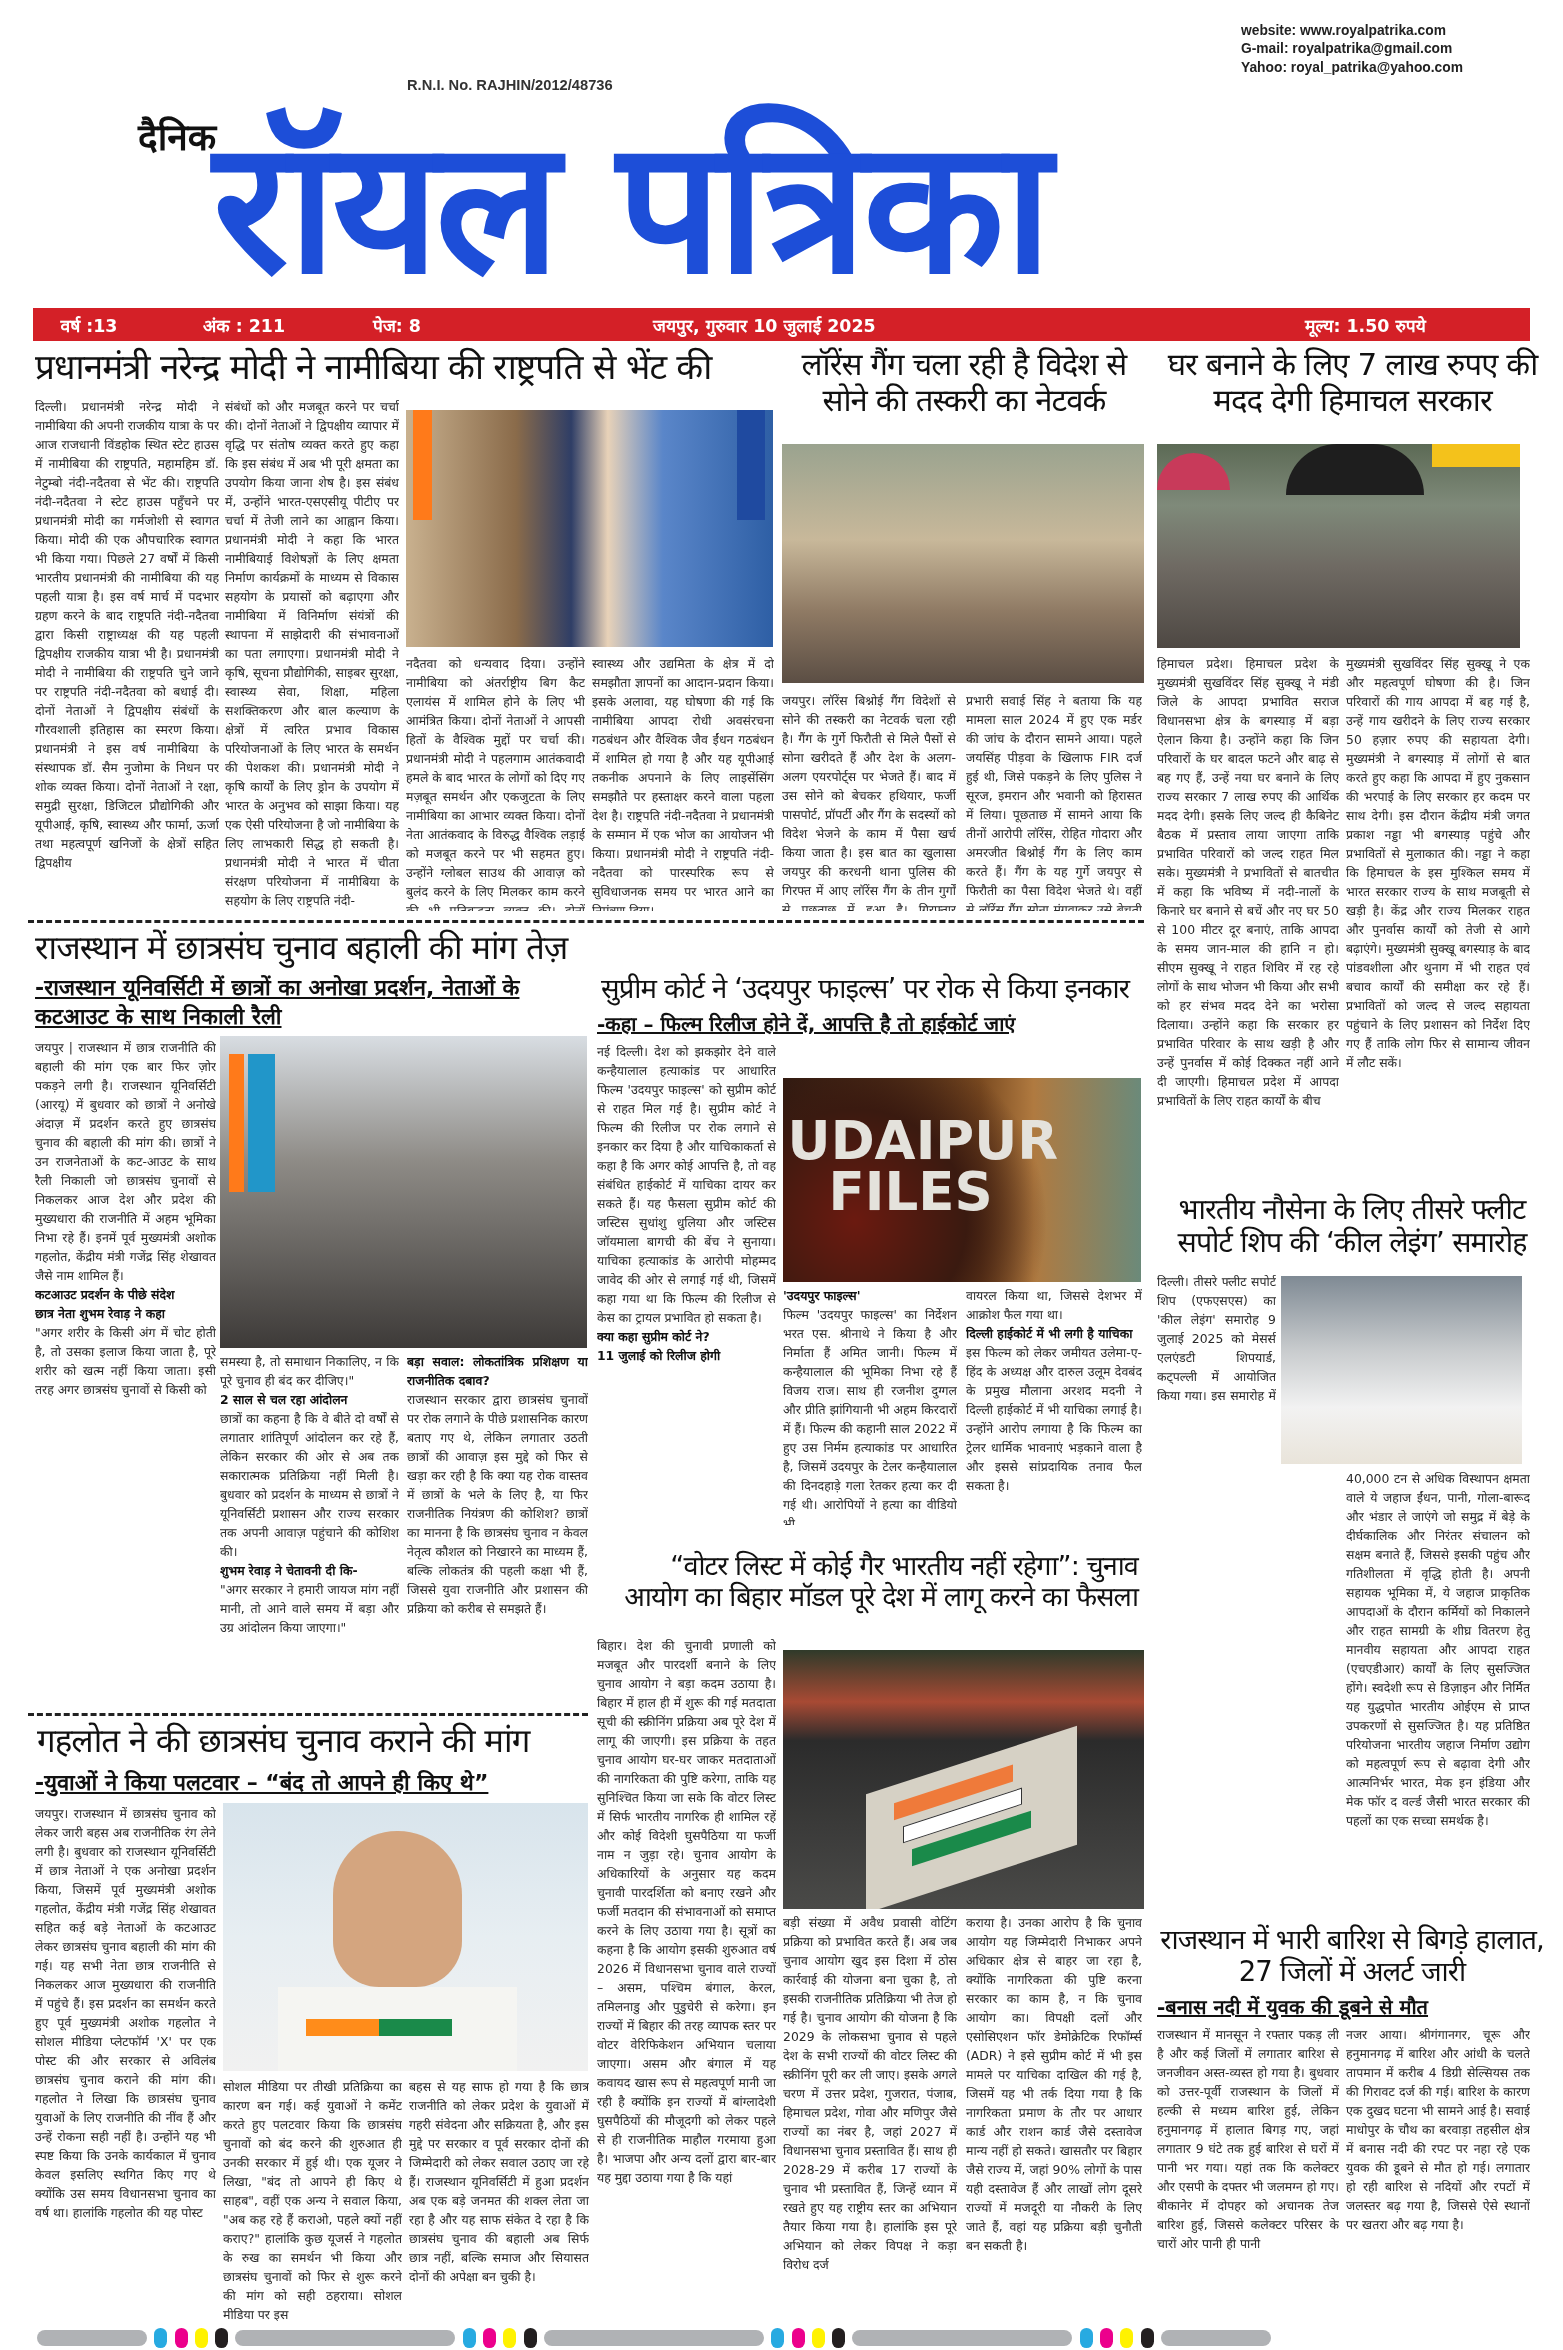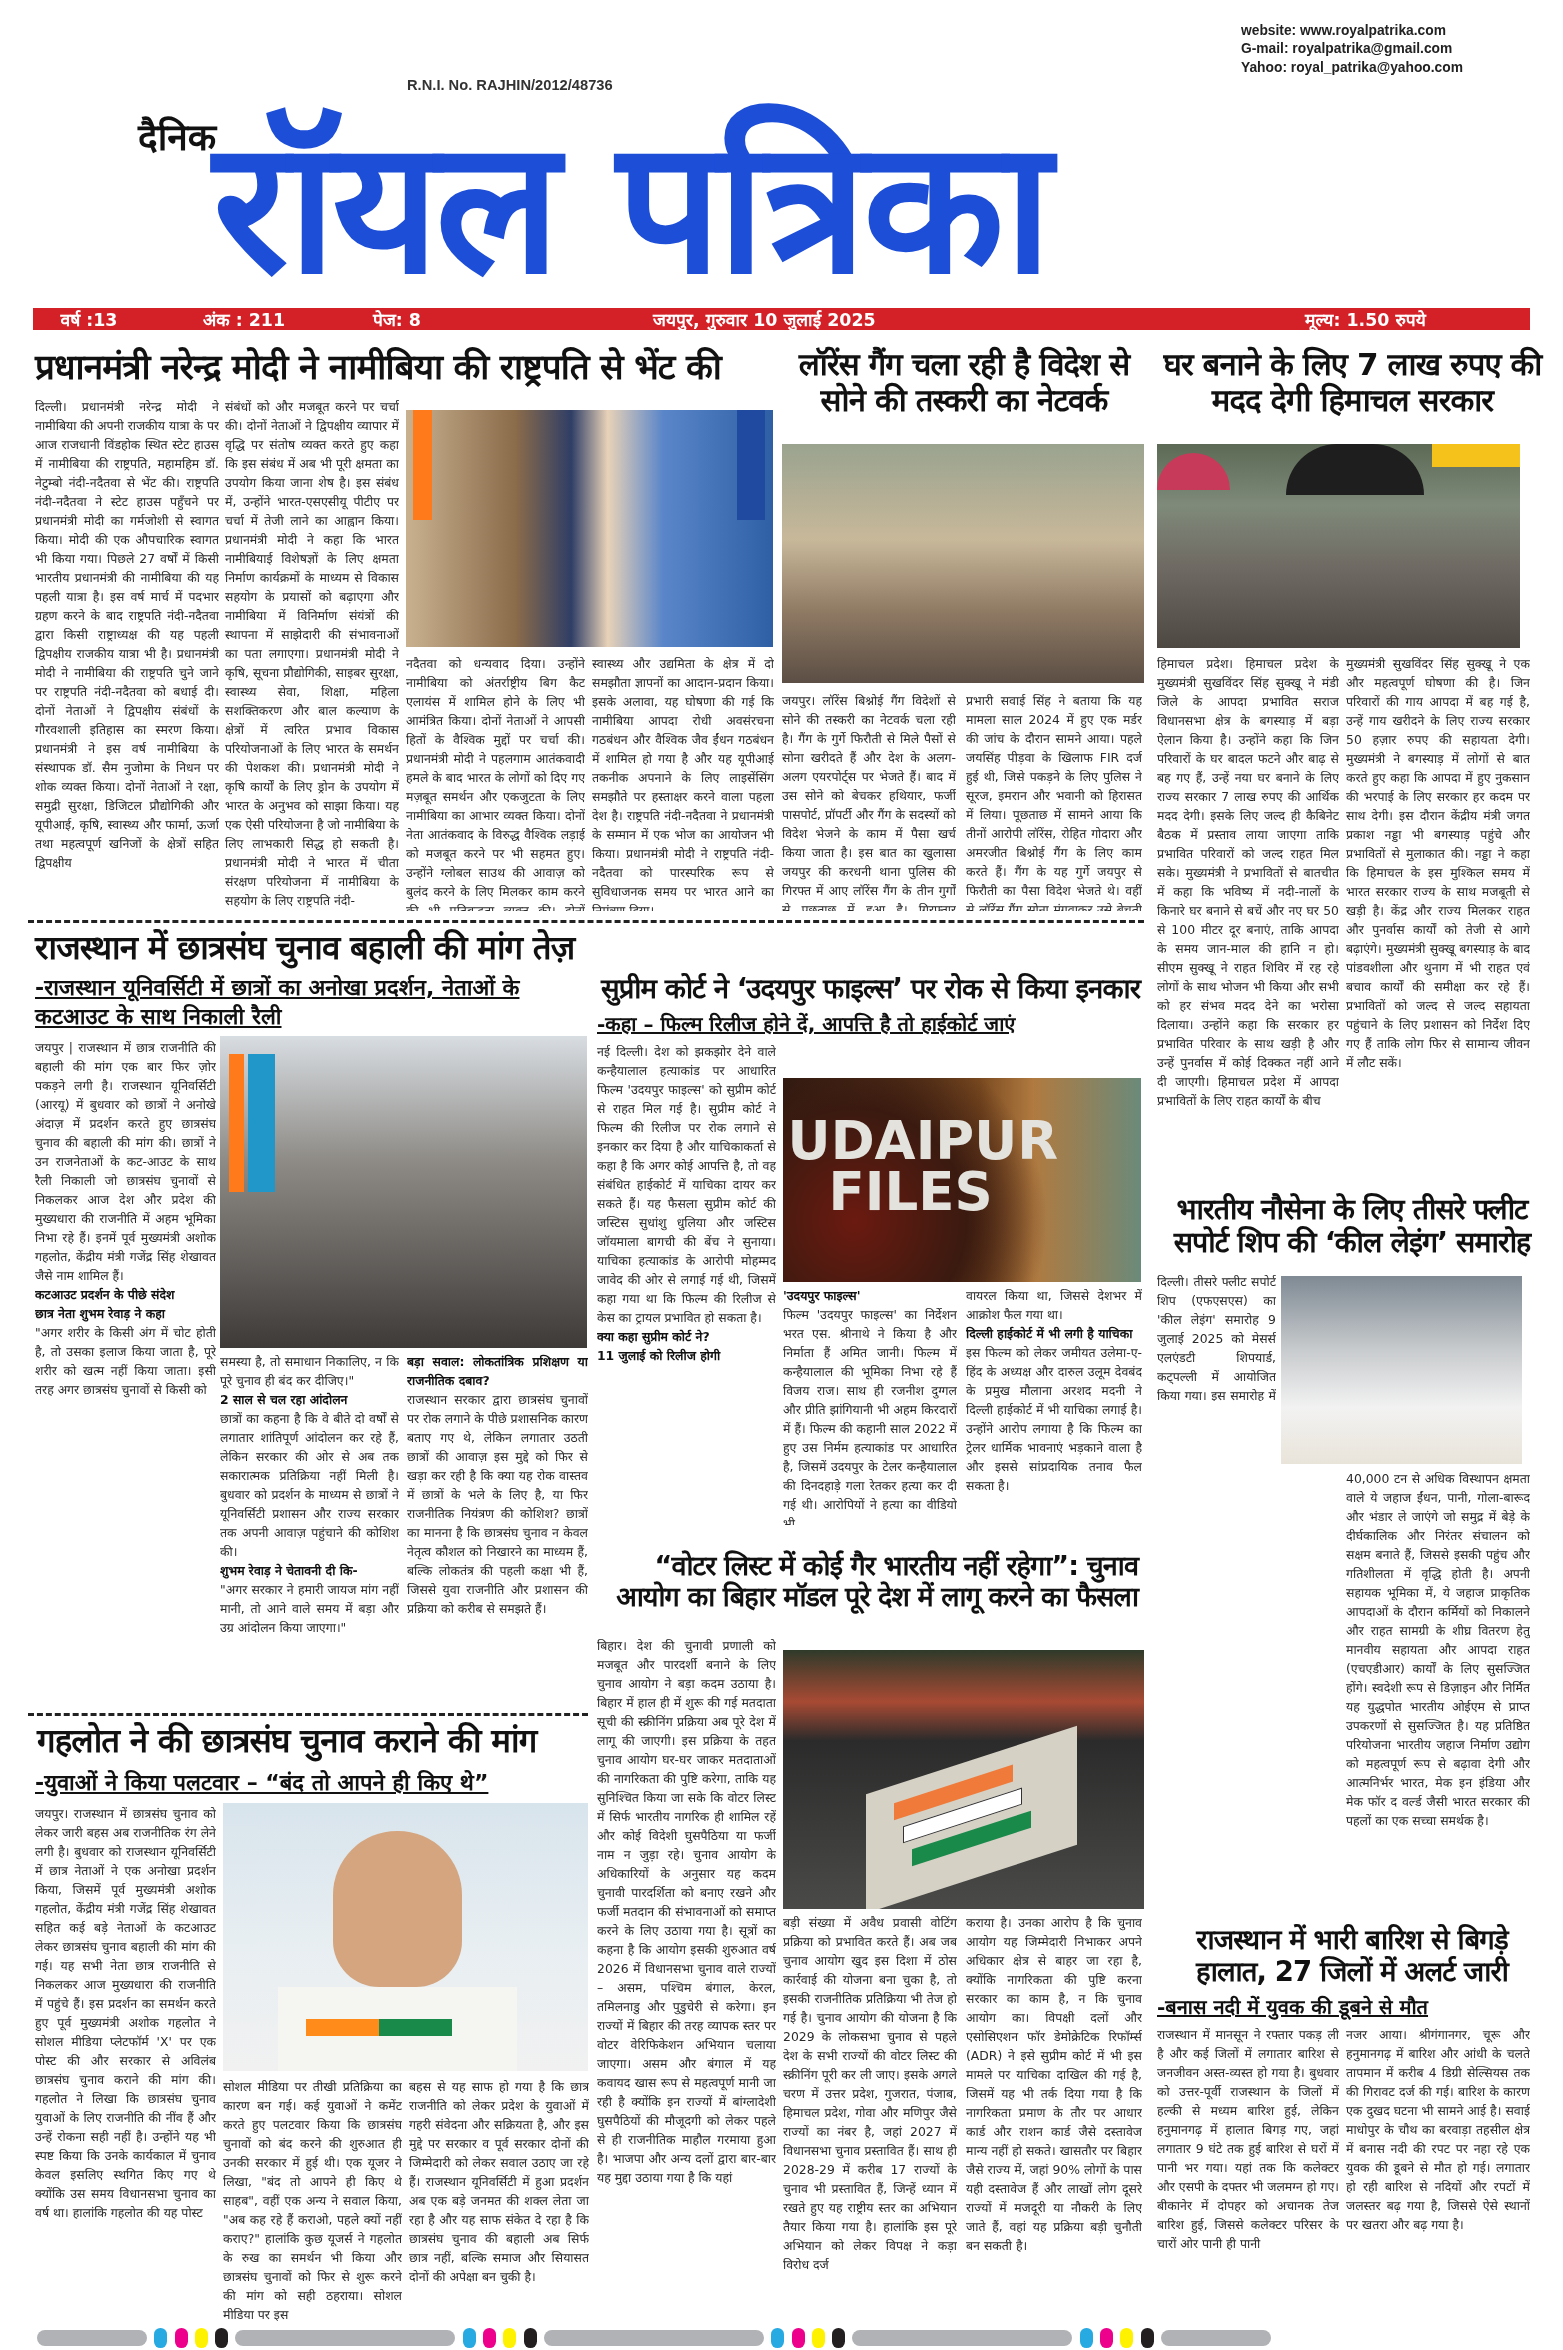--- a/index.html
+++ b/index.html
@@ -2,23 +2,23 @@
 <html style="font-size:14.7px"><head>
 <meta charset="utf-8">
 <style>
 *{box-sizing:border-box;margin:0;padding:0}
 body{width:1564px;height:2351px;background:#fff;font-family:"DejaVu Sans",sans-serif;color:#222;position:relative;overflow:hidden}
 .abs{position:absolute}
 .contact{right:101px;top:22px;font-family:"Liberation Sans",sans-serif;font-weight:bold;font-size:13.8px;line-height:18.4px;color:#222}
 .rni{left:407px;top:77px;font-family:"Liberation Sans",sans-serif;font-weight:bold;font-size:14.7px;color:#333}
 .dainik{left:138px;top:110px;font-weight:bold;font-size:37px;color:#111}
 .mast{left:213px;top:106px;font-weight:bold;font-size:184px;line-height:202px;color:#1d4ed8;letter-spacing:-3.7px;font-family:"DejaVu Sans",sans-serif}
-.redbar{left:33px;top:308px;width:1497px;height:22px;background:#d42027;color:#fff;font-weight:bold;font-size:17.4px;display:flex;align-items:center}
+.redbar{left:33px;top:308px;width:1497px;height:33px;background:#d42027;color:#fff;font-weight:bold;font-size:17.4px;display:flex;align-items:center}
 .redbar span{position:absolute}
-h1.hl{position:absolute;font-weight:bold;color:#111;line-height:1.15;letter-spacing:-0.9px}
+h1.hl{position:absolute;font-weight:normal;color:#111;line-height:1.15;letter-spacing:-0.9px}
 .sub{position:absolute;font-weight:bold;text-decoration:underline;color:#111;font-size:22px;line-height:29px}
 .txt{position:absolute;font-size:12.4px;line-height:19px;color:#2a2a2a;text-align:justify;overflow:hidden}
 .txt b{display:block;color:#111}
 .img{position:absolute;overflow:hidden}
 .dash{position:absolute;height:0;border-top:3.7px dashed #222}
 .reg{position:absolute;top:2328px;display:flex;align-items:center;gap:7.3px}
 .pill{width:110px;height:16.5px;border-radius:8.3px;background:#b0b2b5}
 .dot{width:13px;height:20px;border-radius:6.4px}
 </style>
 </head>

